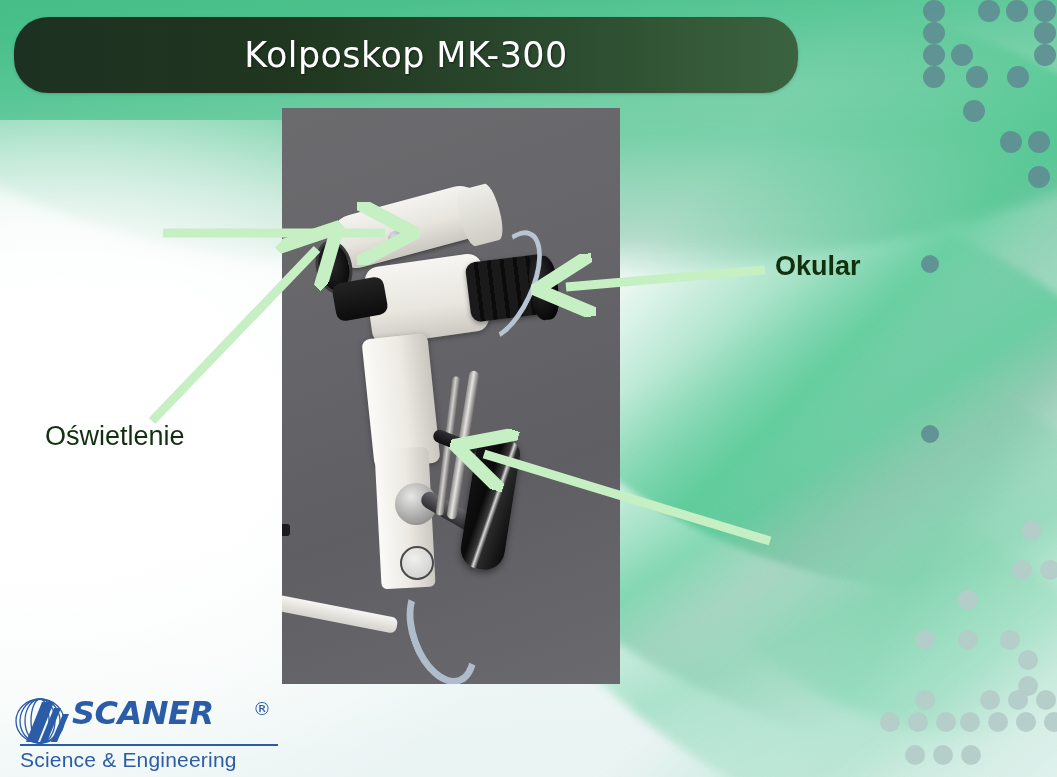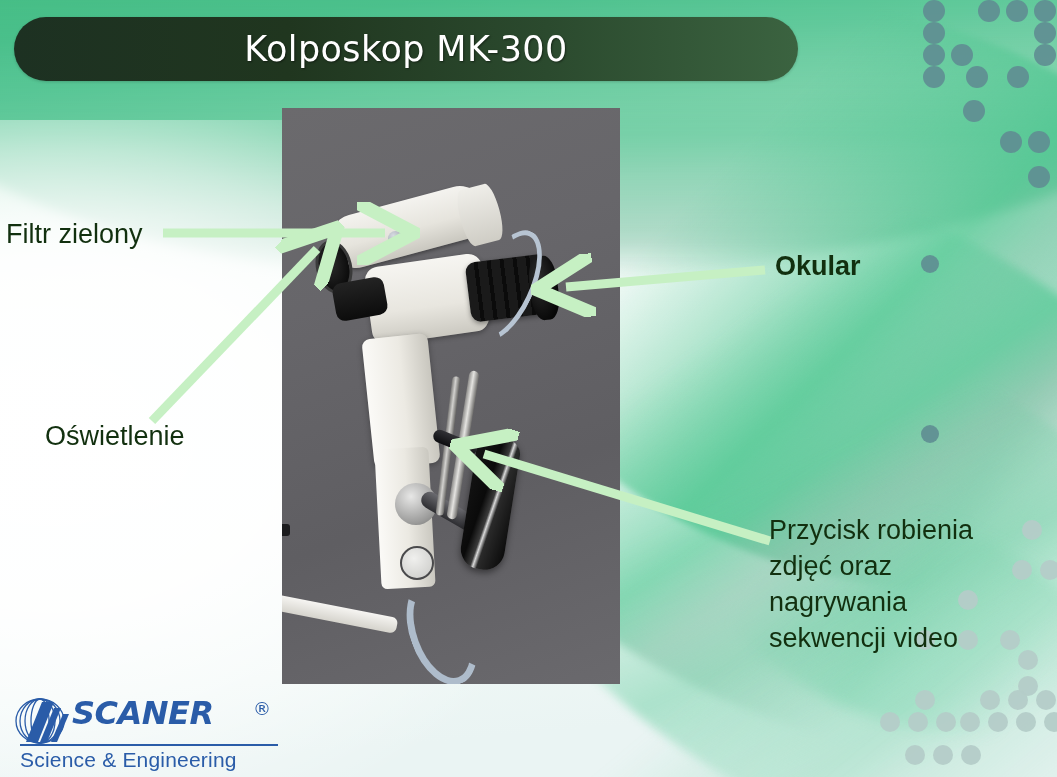--- a/index.html
+++ b/index.html
@@ -132,21 +132,21 @@
     position: absolute;
     border-radius: 50%;
   }
 
   
   .title-bar {
     position: absolute;
     left: 14px;
     top: 17px;
     width: 784px;
-    height: 64px;
+    height: 76px;
     border-radius: 34px;
     background: linear-gradient(90deg, #1d3122 0%, #20361f 35%, #2b4a2e 68%, #3b6340 100%);
     box-shadow: 0 1px 3px rgba(0,0,0,0.18);
   }
   .title-text {
     position: absolute;
     left: 0; right: 0;
     top: 50%;
     transform: translateY(-50%);
     text-align: center;
@@ -394,30 +394,25 @@
 
     <g>
       <line x1="765" y1="270" x2="566" y2="287" stroke="#c6f0c3" stroke-width="9" marker-end="url(#ah)"></line>
     </g>
 
     <g>
       <line x1="770" y1="541" x2="484" y2="454" stroke="#c6f0c3" stroke-width="9" marker-end="url(#ah)"></line>
     </g>
   </svg>
 
-  <div class="label" style="left:6px;top:217px;">Filtr zielony</div>
 
   <div class="label" style="left:6px;top:419px;margin-left:39px;">Oświetlenie</div>
 
   <div class="label" style="left:775px;top:249px;font-weight:bold;">Okular</div>
 
-  <div class="label" style="left:769px;top:512px;line-height:36px;">Przycisk robienia
-zdjęć oraz
-nagrywania
-sekwencji video</div>
 
   <div class="logo-wrap">
     <svg class="logo-mark" width="60" height="52" viewBox="0 0 60 52" xmlns="http://www.w3.org/2000/svg">
       <g fill="none" stroke="#2a5ca8" stroke-width="1.3">
         <ellipse cx="26" cy="25" rx="24" ry="22"></ellipse>
         <ellipse cx="26" cy="25" rx="20" ry="22"></ellipse>
         <ellipse cx="26" cy="25" rx="15" ry="22"></ellipse>
         <ellipse cx="26" cy="25" rx="9" ry="22"></ellipse>
       </g>
       <g fill="#2a5ca8">

